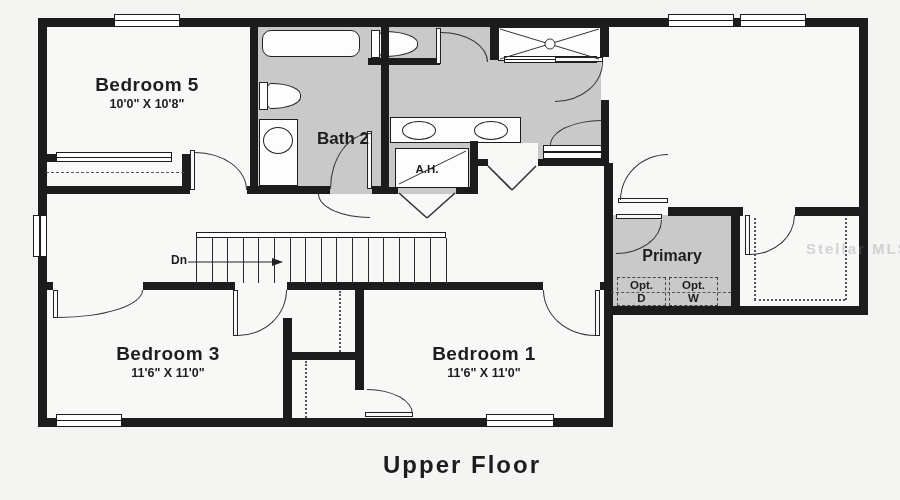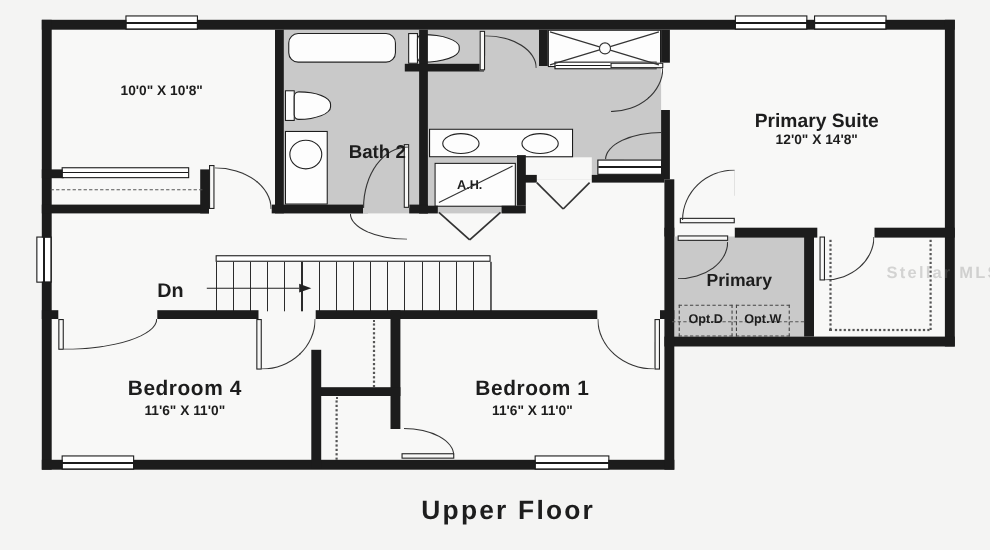--- a/index.html
+++ b/index.html
@@ -22,21 +22,21 @@
   .dot-v{position:absolute;border-left:2px dotted #555;}
   .dot-h{position:absolute;border-top:2px dotted #555;}
   .oval{position:absolute;background:#fdfdfd;border:1px solid #222;border-radius:50%;box-sizing:border-box;}
   .tank{position:absolute;background:#fdfdfd;border:1px solid #222;box-sizing:border-box;}
   .bowl{position:absolute;background:#fdfdfd;border:1px solid #222;box-sizing:border-box;
     border-radius:15% 95% 95% 15% / 20% 50% 50% 20%;}
   .tub{position:absolute;background:#fdfdfd;border:1.3px solid #222;border-radius:9px;box-sizing:border-box;}
   .lbl{position:absolute;color:#1d1d1d;font-weight:bold;text-align:center;line-height:1.15;}
   .name{font-size:19px;letter-spacing:.5px;}
   .dims{font-size:12.5px;margin-top:1px;}
-  .optbox{position:absolute;border:1.5px dashed #444;box-sizing:border-box;display:flex;
+  .optbox{position:absolute;border:1.5px dashed #444;box-sizing:border-box;display:flex;flex-direction:column;
     align-items:center;justify-content:center;font-weight:bold;font-size:11.5px;line-height:1.05;color:#1d1d1d;}
   .treads{position:absolute;background:repeating-linear-gradient(90deg,#2b2b2b 0 1px,transparent 1px 15.6px);
     border-right:1.3px solid #2b2b2b;}
   #watermark{position:absolute;left:806px;top:240px;width:120px;font-size:15px;font-weight:bold;
     letter-spacing:2px;color:rgba(125,125,125,.30);}
   #title{position:absolute;left:12px;top:451px;width:900px;text-align:center;font-size:24px;
     font-weight:bold;letter-spacing:2px;color:#1d1d1d;}
   svg{position:absolute;left:0;top:0;pointer-events:none;}
 </style>
 </head>
@@ -63,21 +63,21 @@
   <div class="wht" style="left:390px;top:117px;width:131px;height:26px"></div>
   <div class="oval" style="left:402px;top:121px;width:34px;height:19px"></div>
   <div class="oval" style="left:474px;top:121px;width:34px;height:19px"></div>
   <div class="wht" style="left:498px;top:27px;width:103px;height:34px"></div>
   <div class="win mid-h" style="left:504px;top:56px;width:93px;height:7px"></div>
   <div class="wht" style="left:395px;top:148px;width:74px;height:40px"></div>
   <div class="win mid-h" style="left:543px;top:145px;width:59px;height:14px"></div>
 
   <div class="win" style="left:196px;top:232px;width:250px;height:6px"></div>
   <div class="treads" style="left:196px;top:238px;width:250px;height:45px"></div>
-  <div class="lbl" style="left:140px;top:254px;width:30px;font-size:18px">Dn</div>
+  <div class="lbl" style="left:164px;top:254px;width:30px;font-size:12px">Dn</div>
 
   <div class="w" style="left:38px;top:18px;width:830px;height:9px"></div>
   <div class="w" style="left:38px;top:18px;width:9px;height:409px"></div>
   <div class="w" style="left:859px;top:18px;width:9px;height:297px"></div>
   <div class="w" style="left:604px;top:306px;width:264px;height:9px"></div>
   <div class="w" style="left:38px;top:418px;width:575px;height:9px"></div>
   <div class="w" style="left:604px;top:207px;width:9px;height:220px"></div>
   <div class="w" style="left:668px;top:207px;width:75px;height:9px"></div>
   <div class="w" style="left:795px;top:207px;width:73px;height:9px"></div>
   <div class="w" style="left:250px;top:27px;width:8px;height:167px"></div>
@@ -150,31 +150,28 @@
   <div class="optbox" style="left:617px;top:277px;width:49px;height:29px">
     <span>Opt.</span>
     <span>D</span>
   </div>
   <div class="optbox" style="left:669px;top:277px;width:49px;height:29px">
     <span>Opt.</span>
     <span>W</span>
   </div>
 
   <div class="lbl" style="left:57px;top:74px;width:180px">
+    <div class="name">Bedroom 5</div>
     <div class="dims">10'0" X 10'8"</div>
   </div>
   <div class="lbl" style="left:298px;top:129px;width:90px;font-size:17px">Bath 2</div>
-  <div class="lbl" style="left:650px;top:99px;width:185px">
-    <div style="font-size:17.5px">Primary Suite</div>
-    <div class="dims">12'0" X 14'8"</div>
-  </div>
   <div class="lbl" style="left:397px;top:163px;width:60px;font-size:11.5px">A.H.</div>
   <div class="lbl" style="left:613px;top:247px;width:118px;font-size:16px">Primary</div>
   <div class="lbl" style="left:78px;top:343px;width:180px">
-    <div class="name">Bedroom 4</div>
+    <div class="name">Bedroom 3</div>
     <div class="dims">11'6" X 11'0"</div>
   </div>
   <div class="lbl" style="left:394px;top:343px;width:180px">
     <div class="name">Bedroom 1</div>
     <div class="dims">11'6" X 11'0"</div>
   </div>
 
   <svg width="900" height="500">
     <line x1="500" y1="29" x2="599" y2="59" stroke="#333" stroke-width="1"></line>
     <line x1="599" y1="29" x2="500" y2="59" stroke="#333" stroke-width="1"></line>

